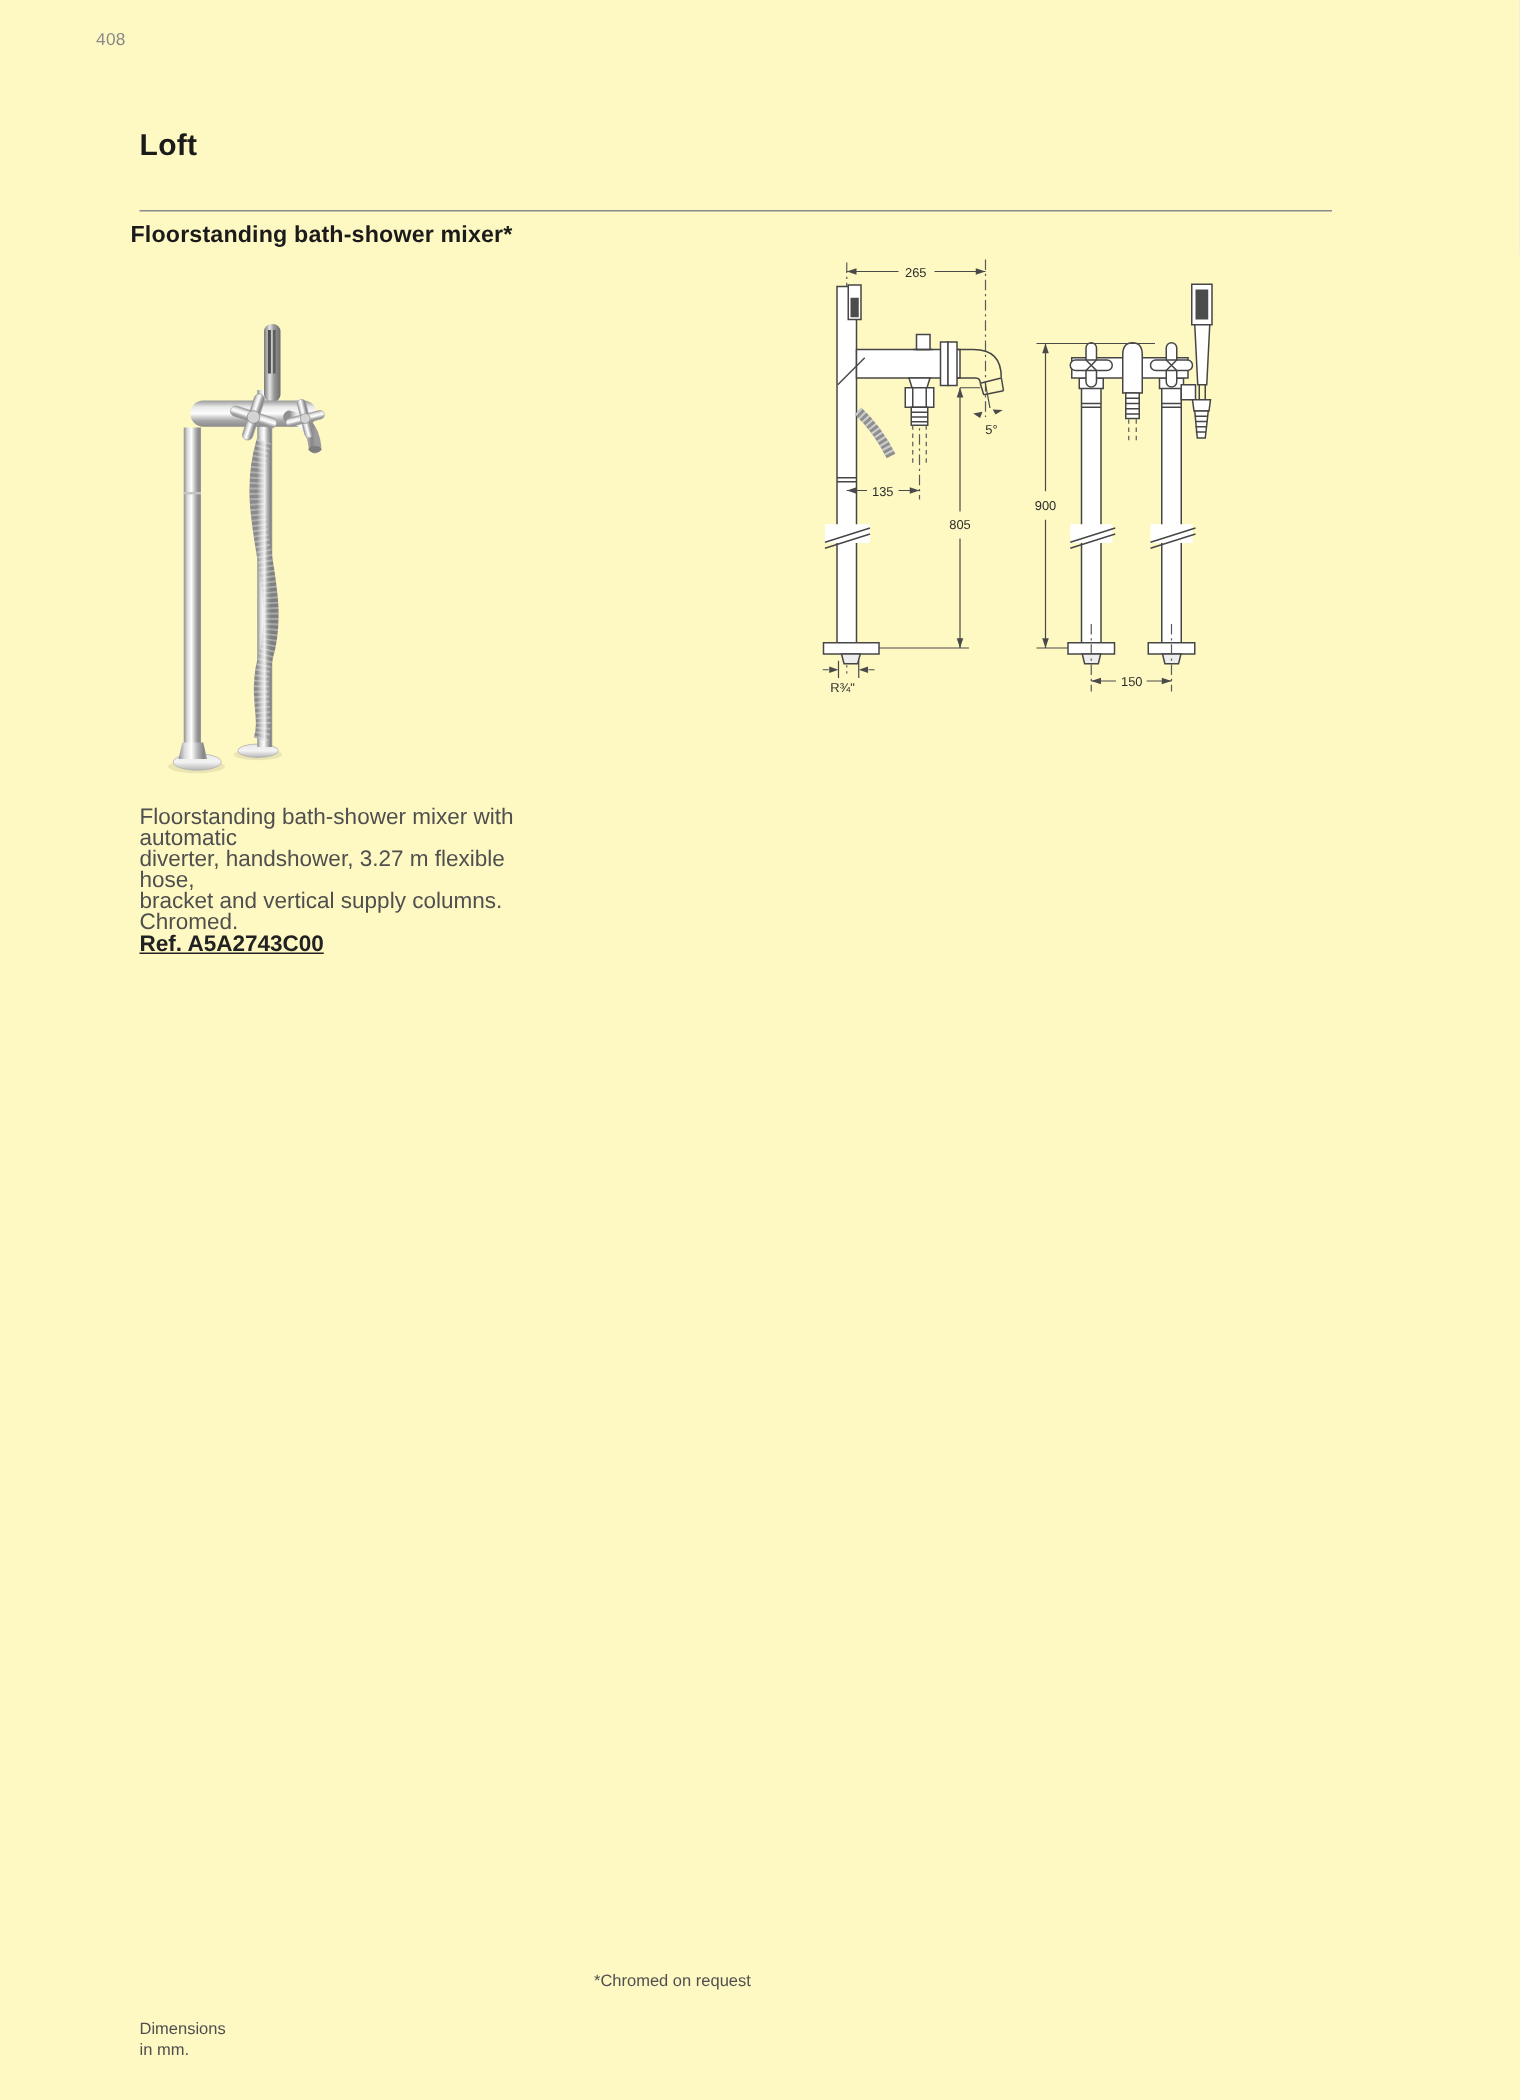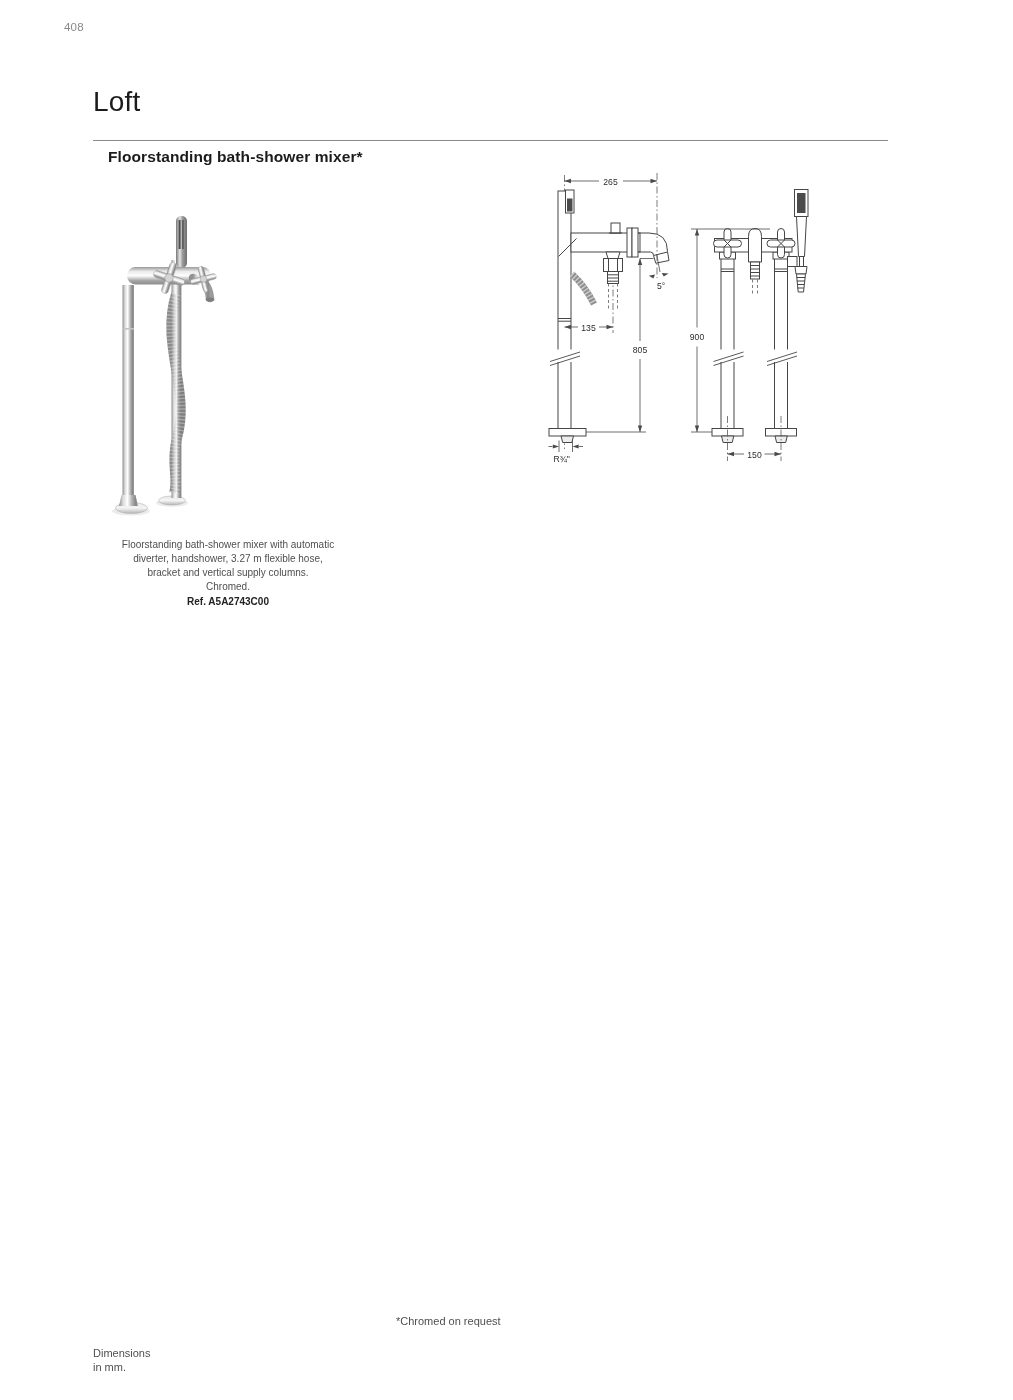--- a/index.html
+++ b/index.html
@@ -1,47 +1,47 @@
 <!DOCTYPE html>
 <html><head>
 <meta charset="utf-8">
 <style>
   html,body{margin:0;padding:0;background:#e9e9e9;}
   .page{
     position:relative;
     width:1013px;height:1400px;
-    background:#ffffff;
+    background:#fef9c3;
     font-family:"Liberation Sans", sans-serif;
     overflow:hidden;
     margin:0 auto;
   }
   .page-number{
     position:absolute;left:64px;top:21px;
     font-size:11.5px;color:#8a8a8a;letter-spacing:.2px;
   }
   .title{
     position:absolute;left:93px;top:86px;
-    font-size:28px;font-weight:400;color:#1b1b1b;letter-spacing:.2px;
+    font-size:20px;font-weight:700;color:#1b1b1b;letter-spacing:.2px;
   }
   .divider{
     position:absolute;left:93px;top:140px;width:795px;height:1px;
     background:#8a8a8a;
   }
   .subtitle{
-    position:absolute;left:108px;top:148px;
+    position:absolute;left:87px;top:148px;
     font-size:15.5px;font-weight:700;color:#1b1b1b;letter-spacing:.1px;
   }
   .photo{position:absolute;left:103px;top:186px;}
   .drawing{position:absolute;left:540px;top:168px;}
   .description{
     position:absolute;left:93px;top:538px;width:270px;
-    font-size:10px;line-height:14px;color:#4f4f4f;text-align:center;
+    font-size:15px;line-height:14px;color:#4f4f4f;
   }
   .description .ref{
-    font-weight:700;color:#222;margin-top:1px;
+    font-weight:700;color:#222;margin-top:1px;text-decoration:underline;
   }
   .footer-dim{
     position:absolute;left:93px;top:1347px;
     font-size:11px;line-height:13.5px;color:#4f4f4f;
   }
   .footer-note{
     position:absolute;left:396px;top:1315px;
     font-size:11px;color:#4f4f4f;
   }
   

